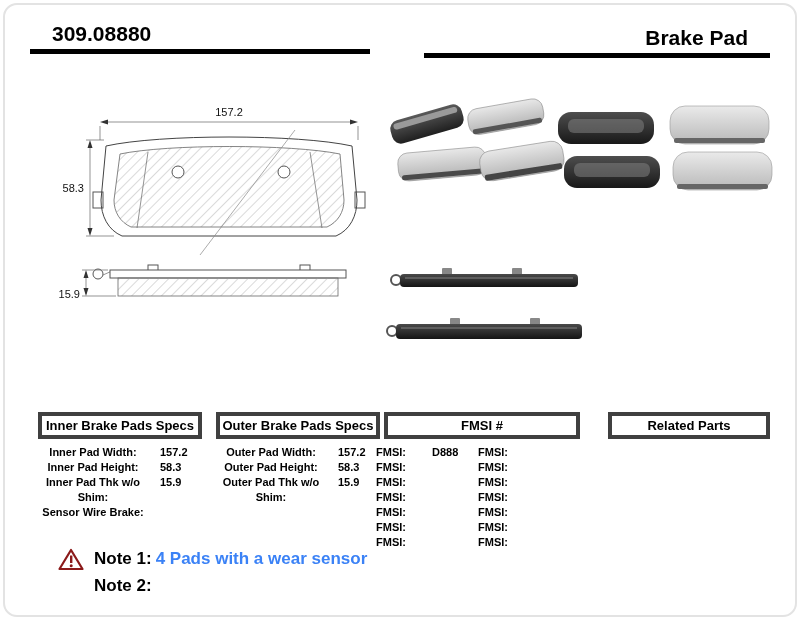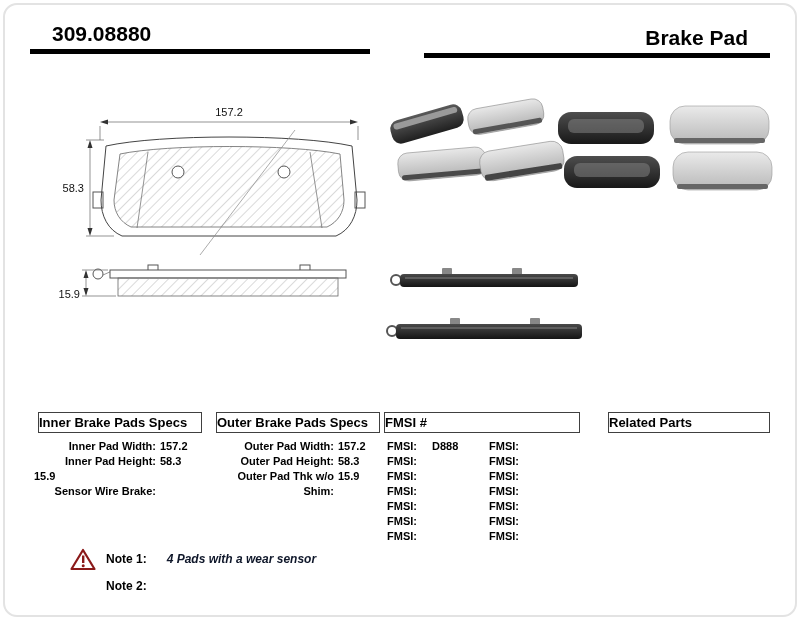--- a/index.html
+++ b/index.html
@@ -27,37 +27,37 @@
   .draw-line{stroke:#444;stroke-width:1;fill:none;}
   .thin-line{stroke:#666;stroke-width:.7;fill:none;}
   .arrow{fill:#333;}
 
   
   .col{position:absolute;top:412px;}
   .col-inner{left:30px;width:172px;}
   .col-outer{left:208px;width:172px;}
   .col-fmsi{left:376px;width:204px;}
   .col-related{left:600px;width:170px;}
-  .col-header{border:1px solid #404040;height:19px;line-height:19px;
+  .col-header{border:4px solid #404040;height:19px;line-height:19px;text-align:center;
               font-weight:bold;font-size:13px;margin-bottom:6px;margin-left:8px;}
   .spec-row{display:flex;line-height:15px;font-size:11px;}
-  .spec-label{flex:1;text-align:right;font-weight:bold;}
+  .spec-label{flex:1;text-align:center;font-weight:bold;}
   .spec-value{width:42px;padding-left:4px;font-weight:bold;}
   .fmsi-row{display:flex;line-height:15px;font-size:11px;}
   .fmsi-cell{width:50%;display:flex;}
-  .fmsi-label{width:52px;text-align:center;font-weight:bold;}
+  .fmsi-label{width:52px;text-align:left;font-weight:bold;}
   .fmsi-value{flex:1;padding-left:4px;font-weight:bold;}
   .related-row{font-size:11px;line-height:15px;font-weight:bold;padding-left:2px;}
 
   
-  .notes{position:absolute;left:70px;top:548px;font-size:12px;}
+  .notes{position:absolute;left:58px;top:548px;font-size:17px;}
   .note-row{display:flex;align-items:center;height:22px;}
   .warn{width:26px;height:23px;margin-right:10px;flex:0 0 auto;}
   .note-label{font-weight:bold;}
-  .note-text{color:#0f172a;font-weight:bold;margin-left:20px;font-style:italic;}
+  .note-text{color:#3b82f6;font-weight:bold;margin-left:4px;}
   .note2-row{margin-left:36px;margin-top:7px;height:18px;}
 </style>
 </head>
 <body>
 
 <div class="card"></div>
 
 <div class="hdr-left">
   <div class="hdr-text">309.08880</div>
   <div class="hdr-bar"></div>
@@ -212,20 +212,21 @@
   <div class="col-header">Inner Brake Pads Specs</div>
   <div class="spec-row">
     <span class="spec-label">Inner Pad Width:</span>
     <span class="spec-value">157.2</span>
   </div>
   <div class="spec-row">
     <span class="spec-label">Inner Pad Height:</span>
     <span class="spec-value">58.3</span>
   </div>
   <div class="spec-row">
+    <span class="spec-label">Inner Pad Thk w/o Shim:</span>
     <span class="spec-value">15.9</span>
   </div>
   <div class="spec-row">
     <span class="spec-label">Sensor Wire Brake:</span>
     <span class="spec-value"></span>
   </div>
 </div>
 
 <div class="col col-outer">
   <div class="col-header">Outer Brake Pads Specs</div>

